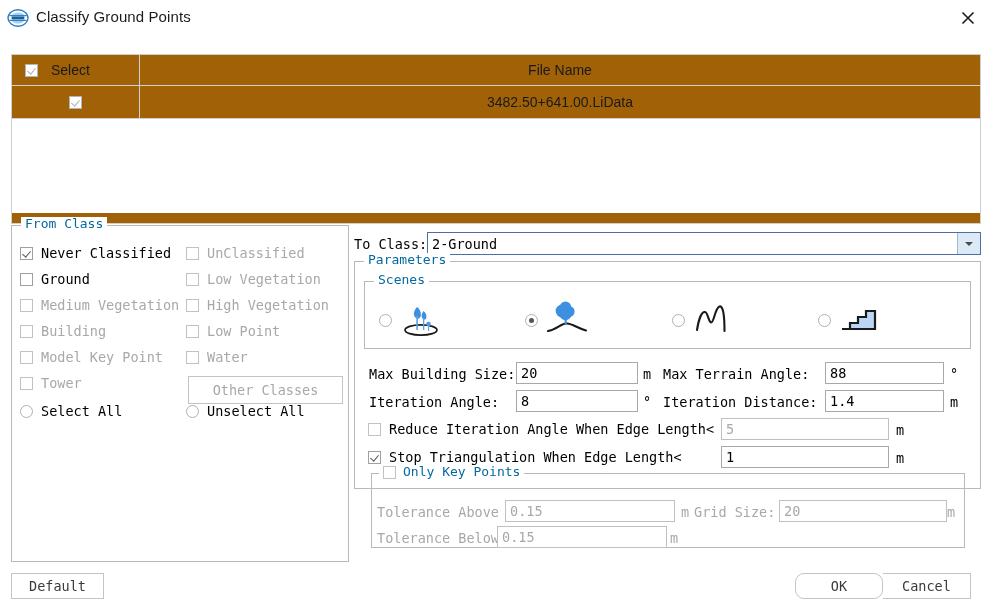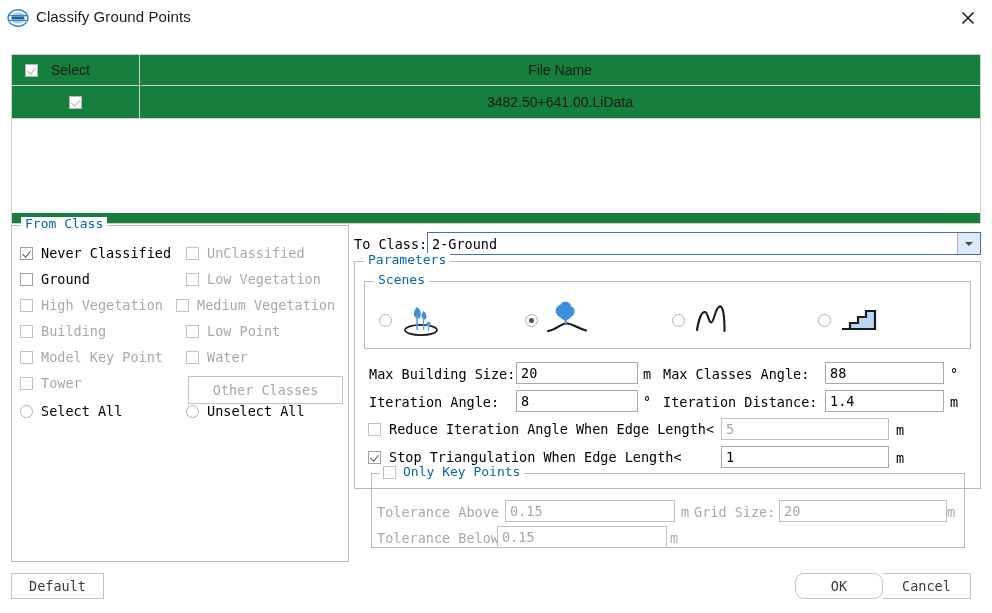--- a/index.html
+++ b/index.html
@@ -46,21 +46,21 @@
     cursor: default;
   }
   .close-btn svg { display: block; }
 
   
   .file-panel {
     position: absolute;
     left: 11px; top: 54px;
     width: 970px; height: 170px;
     border: 1px solid #cfcfcf;
-    background: #15803d;
+    background: #a16207;
     box-sizing: border-box;
   }
   .file-head {
     display: flex;
     height: 31px;
     border-bottom: 1px solid #cfcfcf;
     box-sizing: border-box;
   }
   .fh-select {
     width: 128px;
@@ -391,27 +391,27 @@
         <span class="cb"></span>
         <span class="cb-label">Ground</span>
       </div>
       <div class="fc-col right">
         <span class="cb dim"></span>
         <span class="cb-label dim">Low Vegetation</span>
       </div>
     </div>
 
     <div class="fc-row">
+      <div class="fc-col">
+        <span class="cb dim"></span>
+        <span class="cb-label dim">Medium Vegetation</span>
+      </div>
       <div class="fc-col right">
         <span class="cb dim"></span>
         <span class="cb-label dim">High Vegetation</span>
-      </div>
-      <div class="fc-col">
-        <span class="cb dim"></span>
-        <span class="cb-label dim">Medium Vegetation</span>
       </div>
     </div>
 
     <div class="fc-row">
       <div class="fc-col">
         <span class="cb dim"></span>
         <span class="cb-label dim">Building</span>
       </div>
       <div class="fc-col right">
         <span class="cb dim"></span>
@@ -517,21 +517,21 @@
       </span>
     </div>
 
   </div>
 </div>
 
 <div class="p-label" style="left:369px; top:366px">Max Building Size:</div>
 <div class="p-input" style="left:516px; top:362px; width:122px">20</div>
 <div class="unit" style="left:643px; top:366px">m</div>
 
-<div class="p-label" style="left:663px; top:366px">Max Classes Angle:</div>
+<div class="p-label" style="left:663px; top:366px">Max Terrain Angle:</div>
 <div class="p-input" style="left:825px; top:362px; width:119px">88</div>
 <div class="unit" style="left:950px; top:366px">°</div>
 
 <div class="p-label" style="left:369px; top:394px">Iteration Angle:</div>
 <div class="p-input" style="left:516px; top:390px; width:122px">8</div>
 <div class="unit" style="left:643px; top:394px">°</div>
 
 <div class="p-label" style="left:663px; top:394px">Iteration Distance:</div>
 <div class="p-input" style="left:825px; top:390px; width:119px">1.4</div>
 <div class="unit" style="left:950px; top:394px">m</div>

